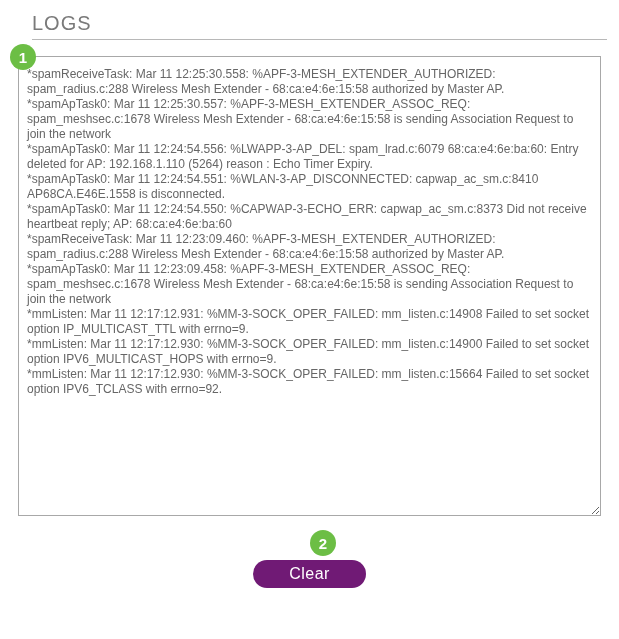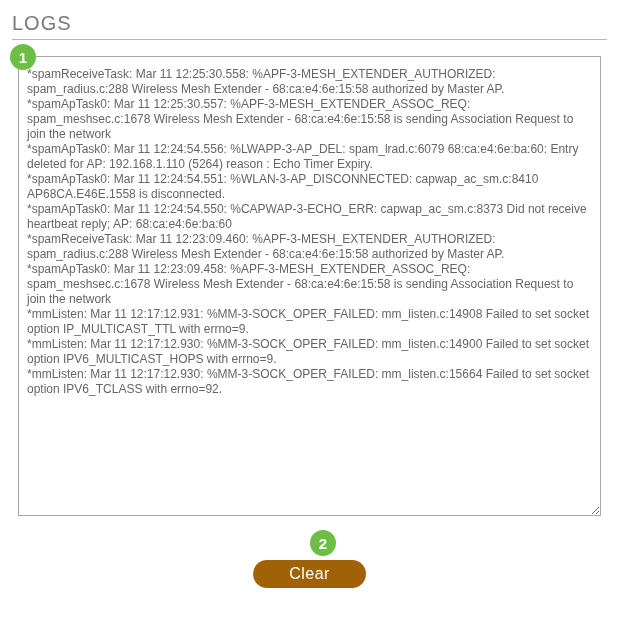--- a/index.html
+++ b/index.html
@@ -14,20 +14,21 @@
       height: 639px;
       padding: 12px;
       position: relative;
     }
     .header {
       display: flex;
       align-items: center;
       border-bottom: 1px solid #b8b8b8;
       padding-bottom: 4px;
       margin-bottom: 16px;
+      margin-left: 20px;
     }
     .title {
       font-size: 20px;
       font-weight: 400;
       color: #7a7a7a;
       letter-spacing: 1px;
     }
     .log-area-wrap {
       position: relative;
       margin: 0 6px;
@@ -70,21 +71,21 @@
       display: flex;
       justify-content: center;
       align-items: center;
     }
     .badge-2 {
       position: absolute;
       left: 298px;
       top: -30px;
     }
     .clear-btn {
-      background: #a16207;
+      background: #701a75;
       color: #ffffff;
       border: none;
       border-radius: 14px;
       padding: 5px 36px;
       font-size: 16px;
       cursor: pointer;
       letter-spacing: 0.5px;
     }
   </style>
 </head>

